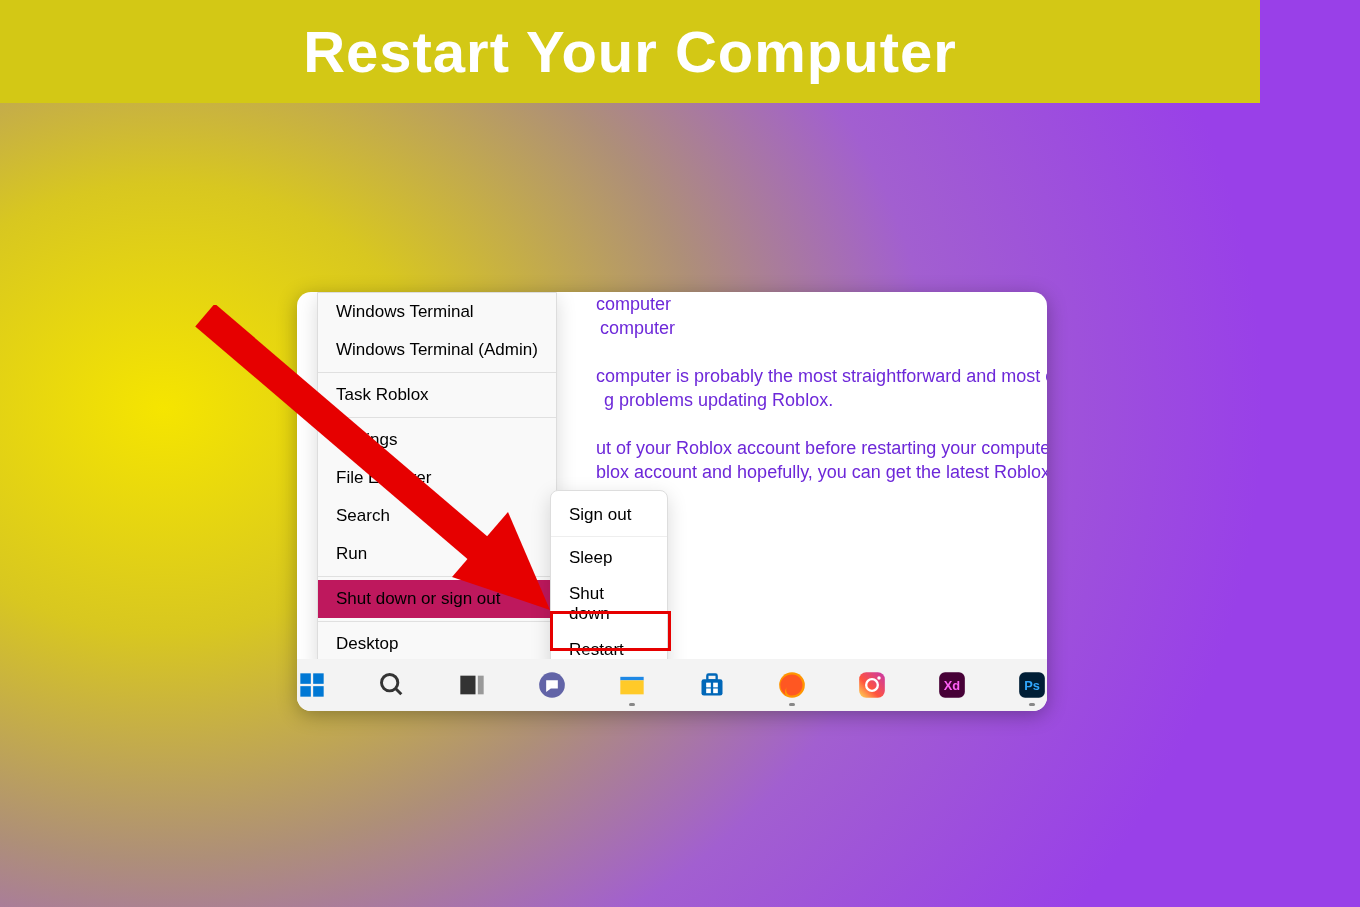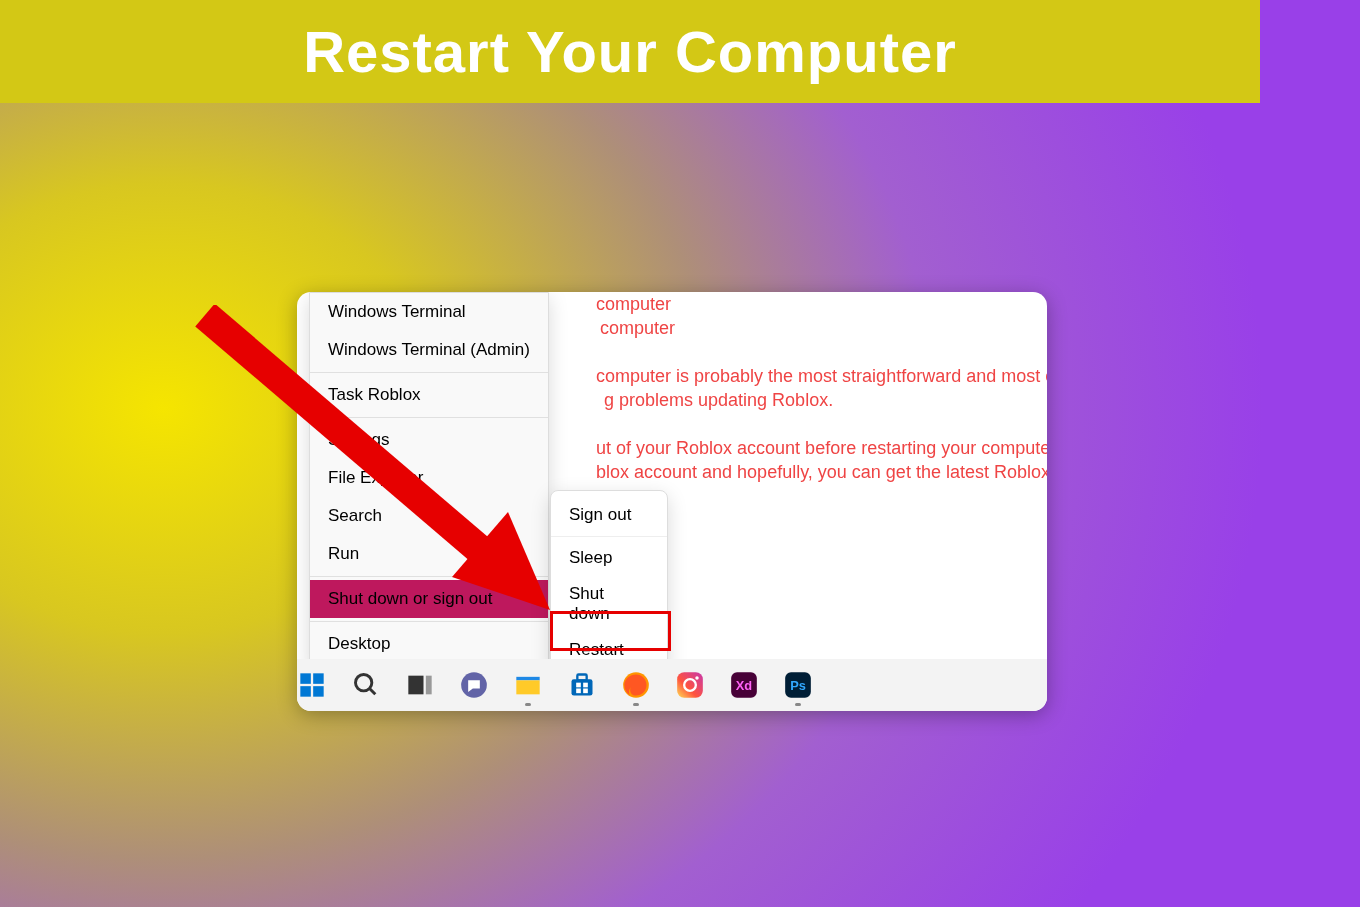--- a/index.html
+++ b/index.html
@@ -1,30 +1,30 @@
 <!DOCTYPE html>
 <html><head>
 <meta charset="utf-8">
 <style>
 *{margin:0;padding:0;box-sizing:border-box}
 body{width:1360px;height:907px;overflow:hidden;font-family:'Segoe UI',Arial,sans-serif;position:relative}
 .gradient-bg{position:absolute;top:0;left:0;width:1360px;height:907px;background:radial-gradient(ellipse 1100px 900px at 12% 45%,#f5e500 0%,#d8c720 25%,#ae8f78 50%,#a25fd0 70%,#9940e8 100%)}
 .title-bar{position:absolute;top:0;left:0;width:1260px;height:103px;background:#d3c815;display:flex;align-items:center;justify-content:center}
 .title-text{color:#fff;font-size:58px;font-weight:900;letter-spacing:1px}
 .screenshot-container{position:absolute;left:297px;top:292px;width:750px;height:419px;background:#fff;border-radius:14px;overflow:hidden;box-shadow:0 4px 20px rgba(0,0,0,0.3)}
-.background-text{position:absolute;left:255px;top:0;right:0;color:#ef4444;font-size:18px;line-height:24px;padding-top:0}
+.background-text{position:absolute;left:255px;top:0;right:0;color:#6d28d9;font-size:18px;line-height:24px;padding-top:0}
 .bg-line{white-space:nowrap}
-.context-menu{position:absolute;left:12px;top:0;width:240px;background:#f9f9f9;border:1px solid #ddd;border-radius:0 0 8px 8px;box-shadow:0 6px 20px rgba(0,0,0,0.15);padding-bottom:6px}
+.context-menu{position:absolute;left:20px;top:0;width:240px;background:#f9f9f9;border:1px solid #ddd;border-radius:0 0 8px 8px;box-shadow:0 6px 20px rgba(0,0,0,0.15);padding-bottom:6px}
 .menu-item{padding:9px 18px;font-size:17px;color:#000;cursor:pointer}
 .menu-item.hover{background:#be185d}
 .submenu{position:absolute;left:253px;top:198px;width:118px;background:#fff;border:1px solid #ddd;border-radius:8px;box-shadow:0 6px 20px rgba(0,0,0,0.15);padding:6px 0}
 .submenu-item{padding:8px 18px;font-size:17px;color:#000;cursor:pointer}
 .highlight-box{position:absolute;left:253px;top:319px;width:121px;height:40px;border:3px solid #e60000;z-index:10;pointer-events:none}
 .dark-strip{position:absolute;left:0;top:352px;width:750px;height:10px;background:#1a1a1a;z-index:-1}
-.taskbar{position:absolute;left:0;bottom:0;width:750px;height:52px;background:#f3f3f3;display:flex;align-items:center;justify-content:flex-start;gap:24px}
+.taskbar{position:absolute;left:0;bottom:0;width:750px;height:52px;background:#f3f3f3;display:flex;align-items:center;justify-content:space-between;gap:24px}
 .taskbar-icon{width:30px;height:30px;display:flex;align-items:center;justify-content:center;position:relative}
 .icon-svg{width:28px;height:28px}
 .dot{position:absolute;bottom:-6px;width:6px;height:3px;background:#888;border-radius:2px}
 .arrow-container{position:absolute;left:190px;top:305px;z-index:20;pointer-events:none}
 </style>
 </head>
 <body>
 
 <div class="gradient-bg"></div>
 

